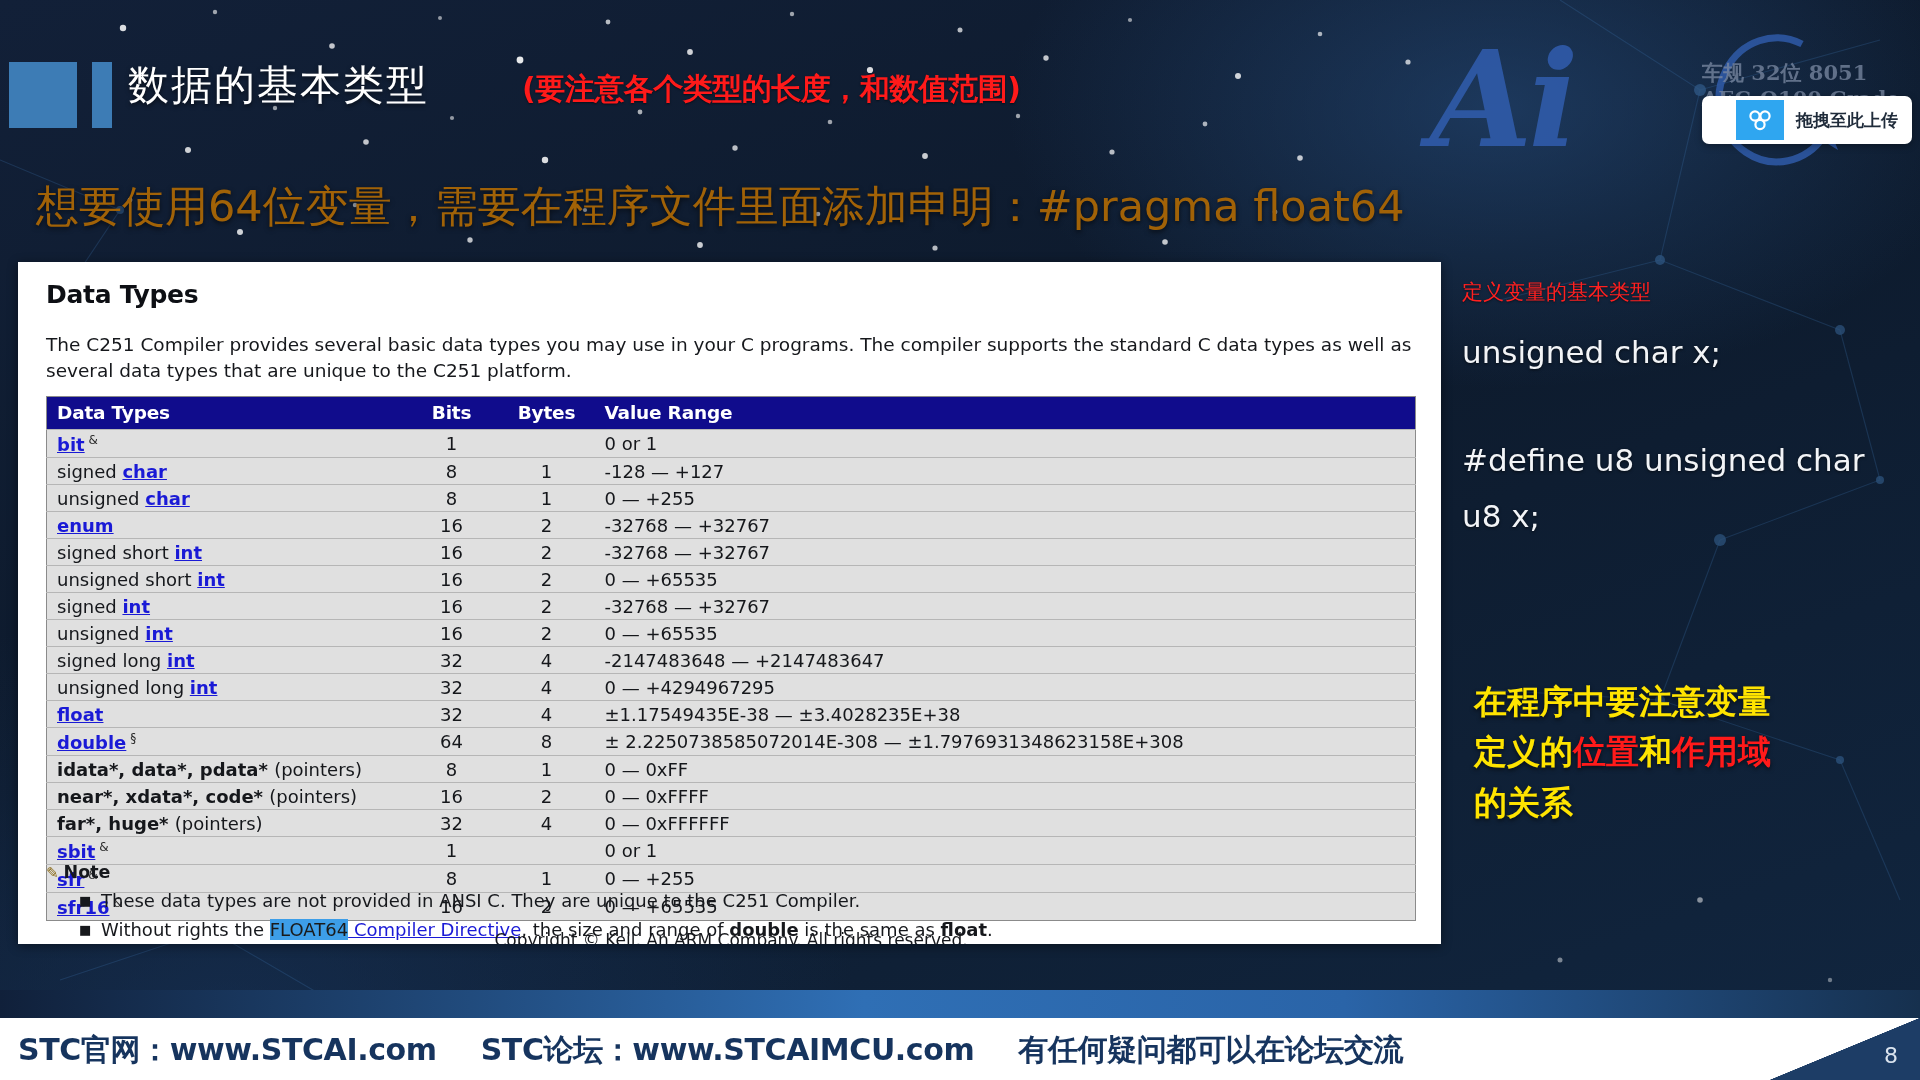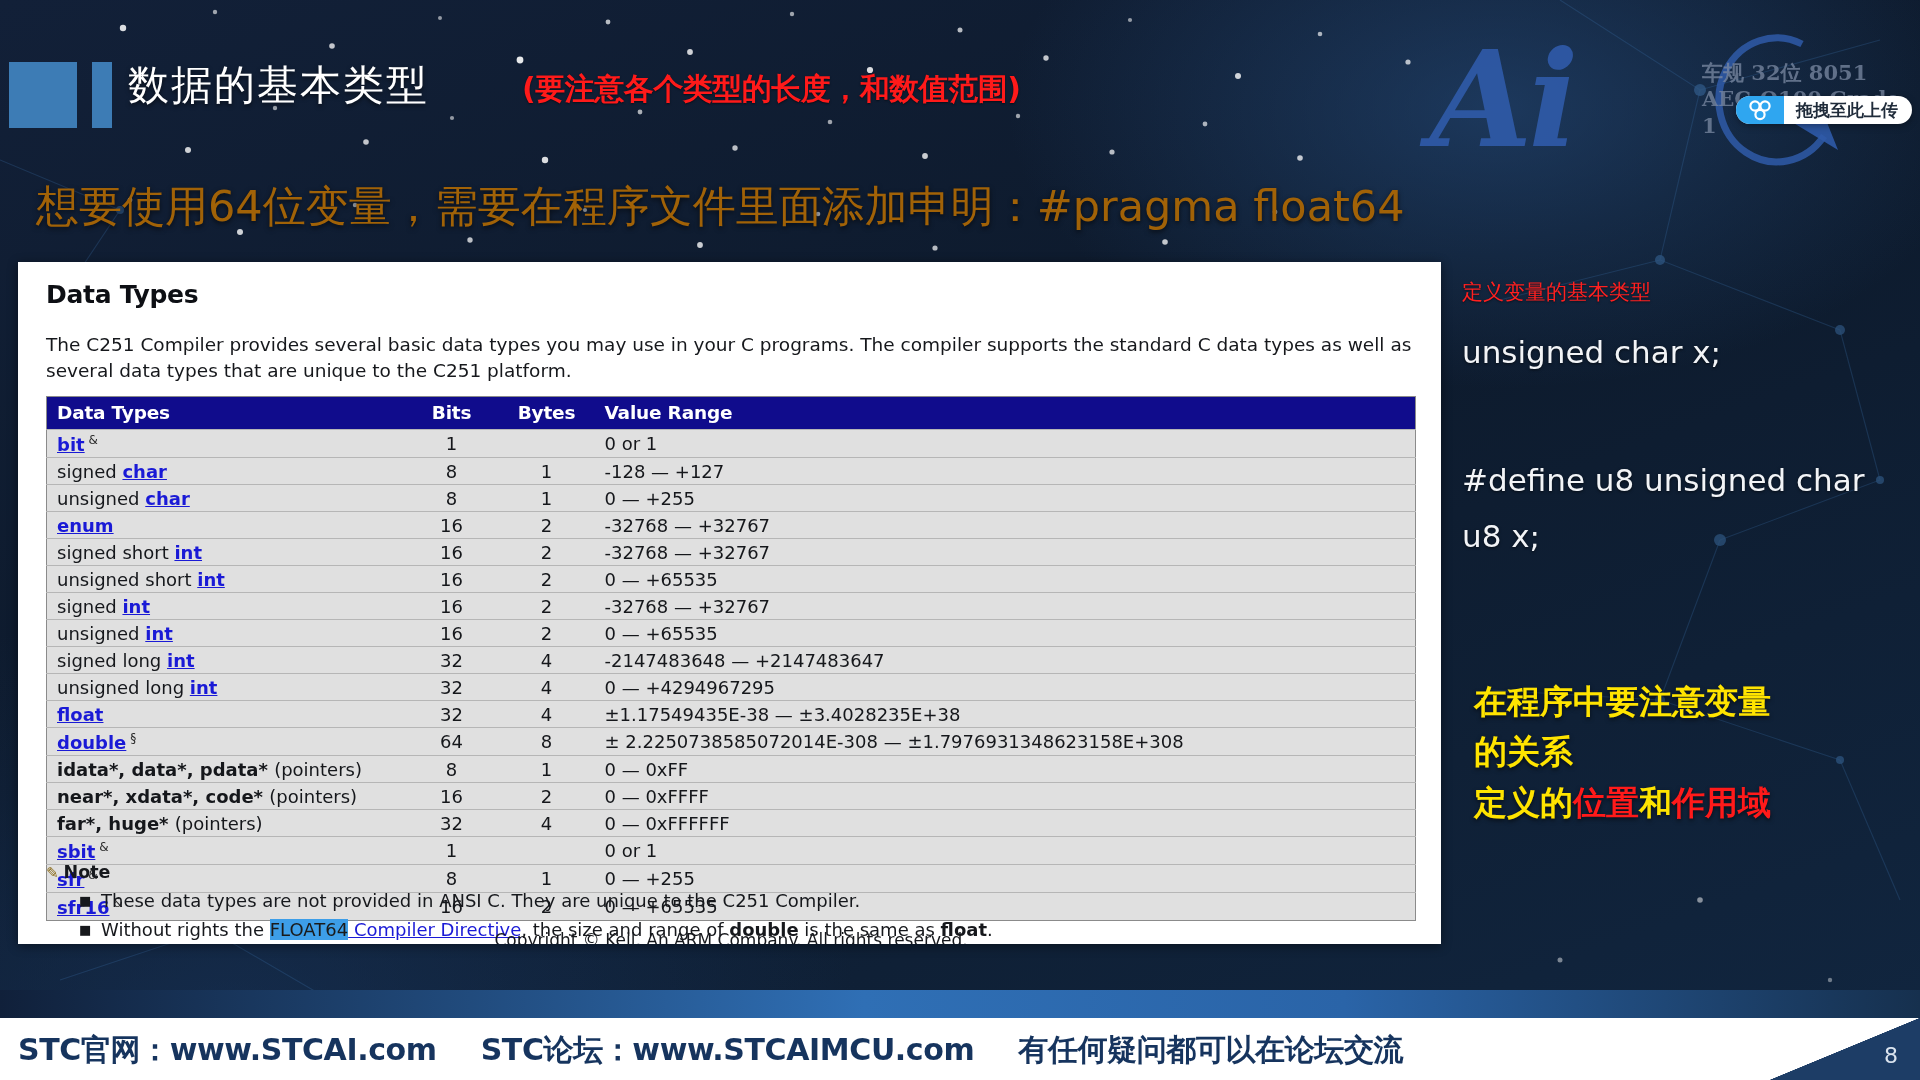--- a/index.html
+++ b/index.html
@@ -135,21 +135,21 @@
     font-family:"DejaVu Sans", sans-serif;
     text-shadow:0 1px 2px rgba(0,0,0,.5);
   }
   .rc-code {
     font-size:31px; color:#f2f4f7; font-weight:400;
     font-family:"DejaVu Sans", sans-serif;
     white-space:nowrap;
     text-shadow:0 1px 3px rgba(0,0,0,.6);
   }
   #rc-line1 { margin-top:28px; }
-  #rc-line2 { margin-top:92px; }
+  #rc-line2 { margin-top:72px; }
   #rc-line3 { margin-top:20px; }
 
   #rc-emph {
     position:absolute; left:1474px; top:645px; width:420px;
     font-size:33px; font-weight:bold; line-height:1.53;
     font-family:"DejaVu Sans", sans-serif;
     color:#ffe400;
     text-shadow:0 2px 4px rgba(0,0,0,.6);
     margin-top:32px;
   }
@@ -171,24 +171,25 @@
     position:absolute; left:300px; top:52px;
     font-family:"DejaVu Serif", serif;
     color:#7b8aa3; opacity:.75; line-height:1.25;
   }
   #logo-sub .l1 { font-size:21px; font-weight:bold; }
   #logo-sub .l2 { font-size:21px; font-weight:bold; }
 
   
   #upload-widget {
     position:absolute; right:8px; top:96px;
-    height:28px; display:flex; align-items:center;
-    background:#ffffff; border-radius:17px;
+    height:48px; display:flex; align-items:center;
+    background:#ffffff; border-radius:7px;
     box-shadow:0 2px 7px rgba(0,0,0,.35);
     overflow:hidden;
+    padding-left:34px;
   }
   #upload-icon {
     width:48px; height:40px; background:#2fa6f0;
     display:flex; align-items:center; justify-content:center;
   }
   #upload-label {
     padding:0 14px 0 12px; font-size:17px; color:#1f2b3a;
     font-family:"DejaVu Sans", sans-serif; font-weight:bold;
     white-space:nowrap;
   }
@@ -476,22 +477,22 @@
 
 <div id="right-col">
   <div id="rc-red">定义变量的基本类型</div>
   <div id="rc-line1" class="rc-code">unsigned char x;</div>
   <div id="rc-line2" class="rc-code">#define u8 unsigned char</div>
   <div id="rc-line3" class="rc-code">u8 x;</div>
 </div>
 
 <div id="rc-emph">
   <div>在程序中要注意变量</div>
+  <div><span>定义的</span><span class="red">位置</span><span>和</span><span class="red">作用域</span></div>
   <div>的关系</div>
-  <div><span>定义的</span><span class="red">位置</span><span>和</span><span class="red">作用域</span></div>
 </div>
 
 <div id="footer-band"></div>
 <div id="footer">
   <div id="footer-text">
     <span>STC官网：www.STCAI.com</span><span class="gap"></span><span>STC论坛：www.STCAIMCU.com</span><span class="gap"></span><span>有任何疑问都可以在论坛交流</span>
   </div>
   <div id="footer-corner"></div>
   <div id="page-num">8</div>
 </div>

